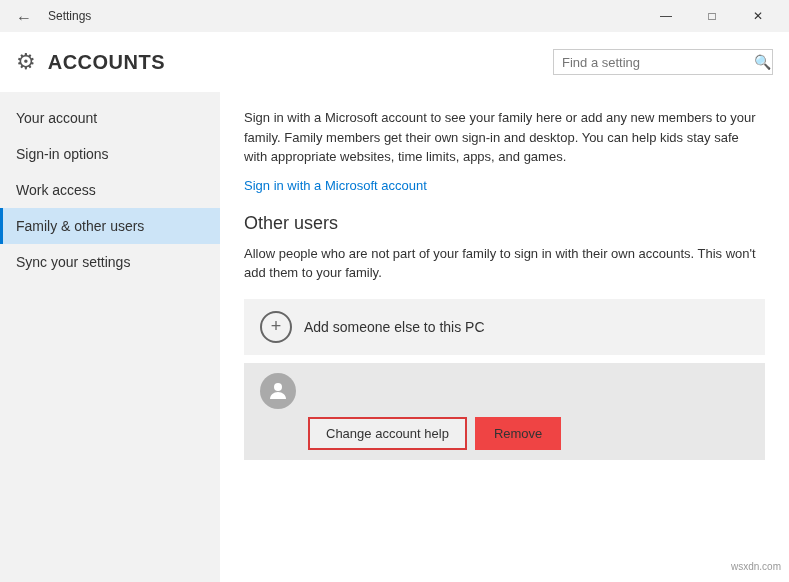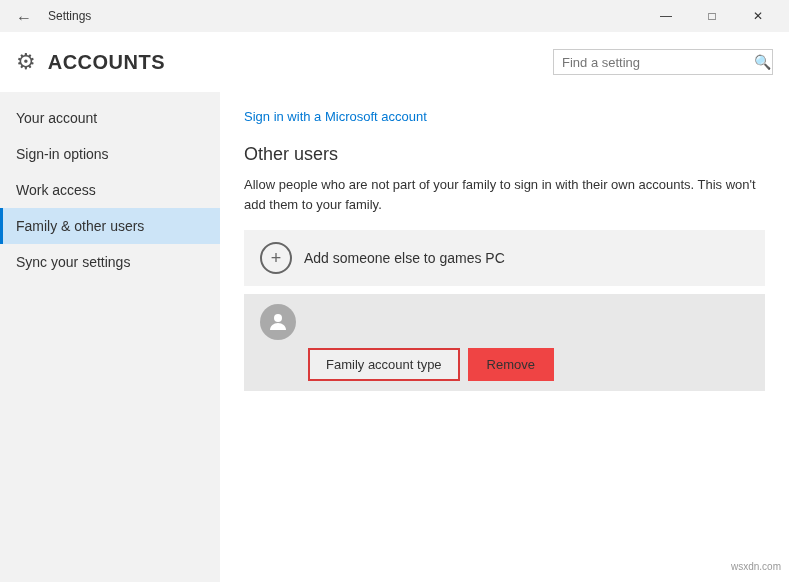--- a/index.html
+++ b/index.html
@@ -310,43 +310,44 @@
       </div>
       <div class="sidebar-item active">
         <span>Family &amp; other users</span>
       </div>
       <div class="sidebar-item">
         <span>Sync your settings</span>
       </div>
     </div>
 
     <div class="content-area">
+      <p class="family-desc">Sign in with a Microsoft account to see your family here or add any new members to your family. Family members get their own sign-in and desktop. You can help kids stay safe with appropriate websites, time limits, apps, and games.</p>
       <a class="ms-link">Sign in with a Microsoft account</a>
 
       <h2 class="section-title">Other users</h2>
       <p class="other-users-desc">Allow people who are not part of your family to sign in with their own accounts. This won't add them to your family.</p>
 
       
       <div class="add-user-row">
         <div class="add-icon">+</div>
-        <span class="add-user-label">Add someone else to games PC</span>
+        <span class="add-user-label">Add someone else to this PC</span>
       </div>
 
       
       <div class="user-row">
         <div class="user-row-top">
           <div class="user-avatar">
             <svg width="24" height="24" viewBox="0 0 24 24" fill="white">
               <circle cx="12" cy="8" r="4"></circle>
               <path d="M4 20c0-4 3.6-7 8-7s8 3 8 7"></path>
             </svg>
           </div>
         </div>
         <div class="user-row-buttons">
-          <button class="btn btn-primary-outline">Family account type</button>
+          <button class="btn btn-primary-outline">Change account help</button>
           <button class="btn">Remove</button>
         </div>
       </div>
 
       
     </div>
   </div>
 </div>
 
 <div class="watermark">wsxdn.com</div>

